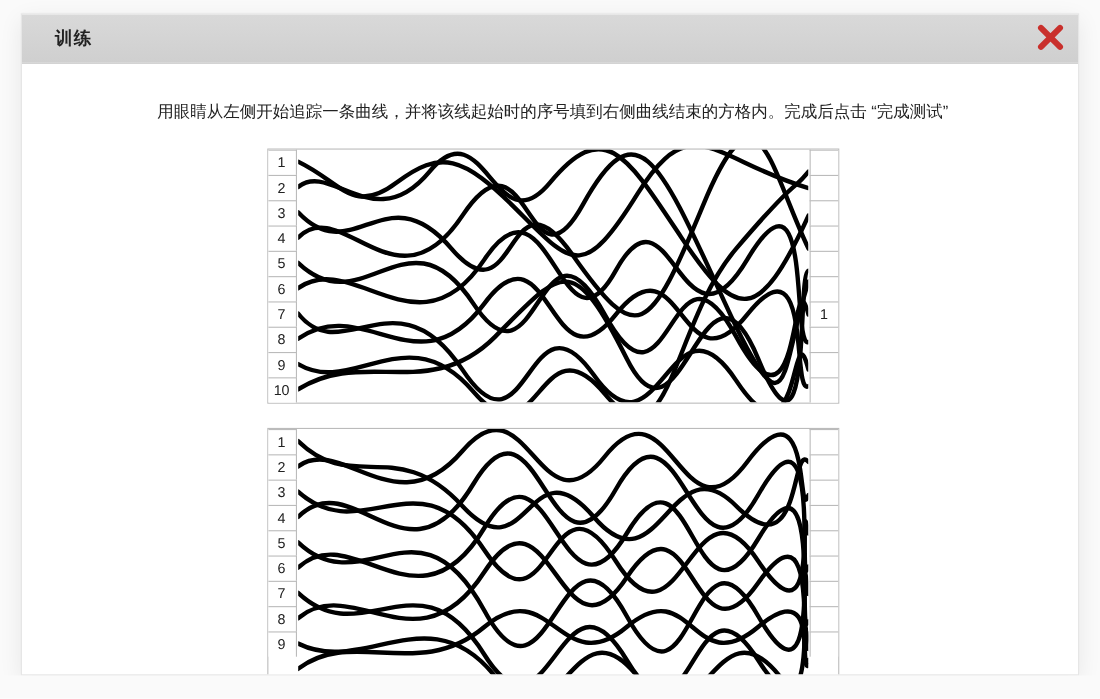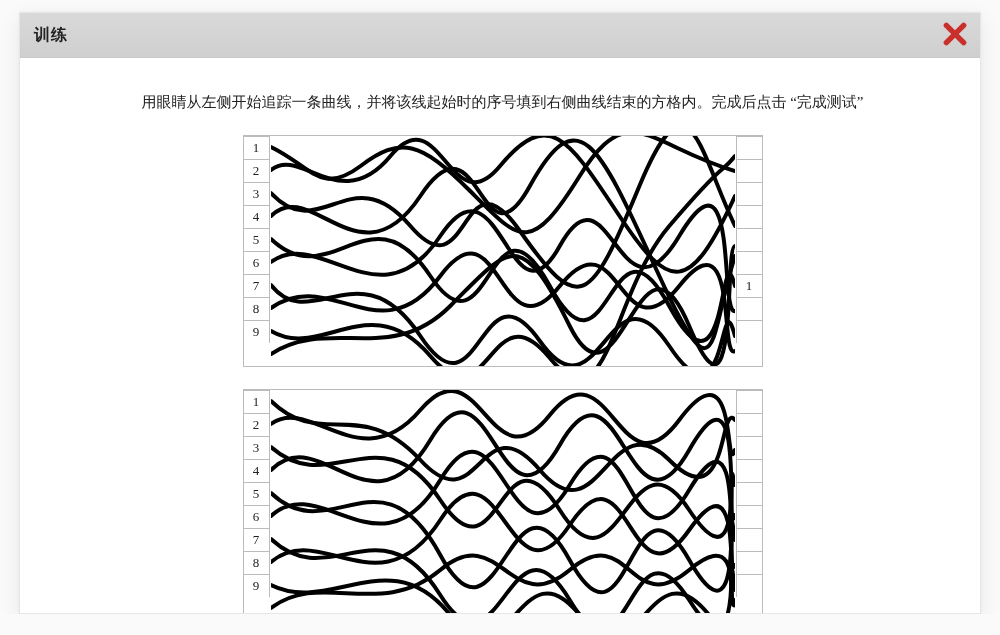--- a/index.html
+++ b/index.html
@@ -19,38 +19,37 @@
     border-bottom:1px solid #c9c9c9;
     height:44px;
     display:flex;
     align-items:center;
     padding:0 14px;
     position:relative;
   }
   .titlebar h1{
     font-size:16px;
     font-weight:700;
-    margin:0;
+    margin:16px;
     color:#222;
     letter-spacing:1px;
   }
   .close-x{
     position:absolute;
     right:12px;
     top:8px;
     width:26px;height:26px;
     cursor:pointer;
   }
   .close-x svg{display:block;}
   .body{
     padding:30px 30px 0 35px;
     height:calc(100% - 44px);
     box-sizing:border-box;
     overflow:hidden;
-    font-family:Liberation Serif, serif;
   }
   .instr{
     text-align:center;
     font-size:15px;
     color:#222;
     line-height:1.9;
   }
   .instr .timer-line{font-size:15px;}
   .instr .timer-label{color:#222;}
   .instr .timer-val{color:#e88a1b;margin-left:6px;}
@@ -176,20 +175,25 @@
         <div class="row">
             <div class="cell-l">8</div>
             <div class="mid"></div>
             <div class="cell-r"></div>
           </div>
         <div class="row">
             <div class="cell-l">9</div>
             <div class="mid"></div>
             <div class="cell-r"></div>
           </div>
+        <div class="row">
+            <div class="cell-l">10</div>
+            <div class="mid"></div>
+            <div class="cell-r"></div>
+          </div>
       </div>
 
       <div class="board" style="height:230px;">
         <div class="mid-abs">
           <svg viewBox="0 0 466 230" preserveAspectRatio="none">
             <g stroke="#000" stroke-width="4" fill="none" stroke-linecap="round">
               <path d="M0 11 C50 60,90 5,150 70 S210 10,270 80 S340 10,400 70 S450 10,466 30"></path>
               <path d="M0 34 C40 5,90 90,150 20 S220 100,280 25 S350 110,410 30 S455 90,466 60"></path>
               <path d="M0 57 C60 110,110 20,170 110 S230 25,290 120 S360 30,420 120 S455 40,466 95"></path>
               <path d="M0 80 C50 30,100 150,160 50 S230 160,290 55 S360 165,420 60 S455 160,466 125"></path>

